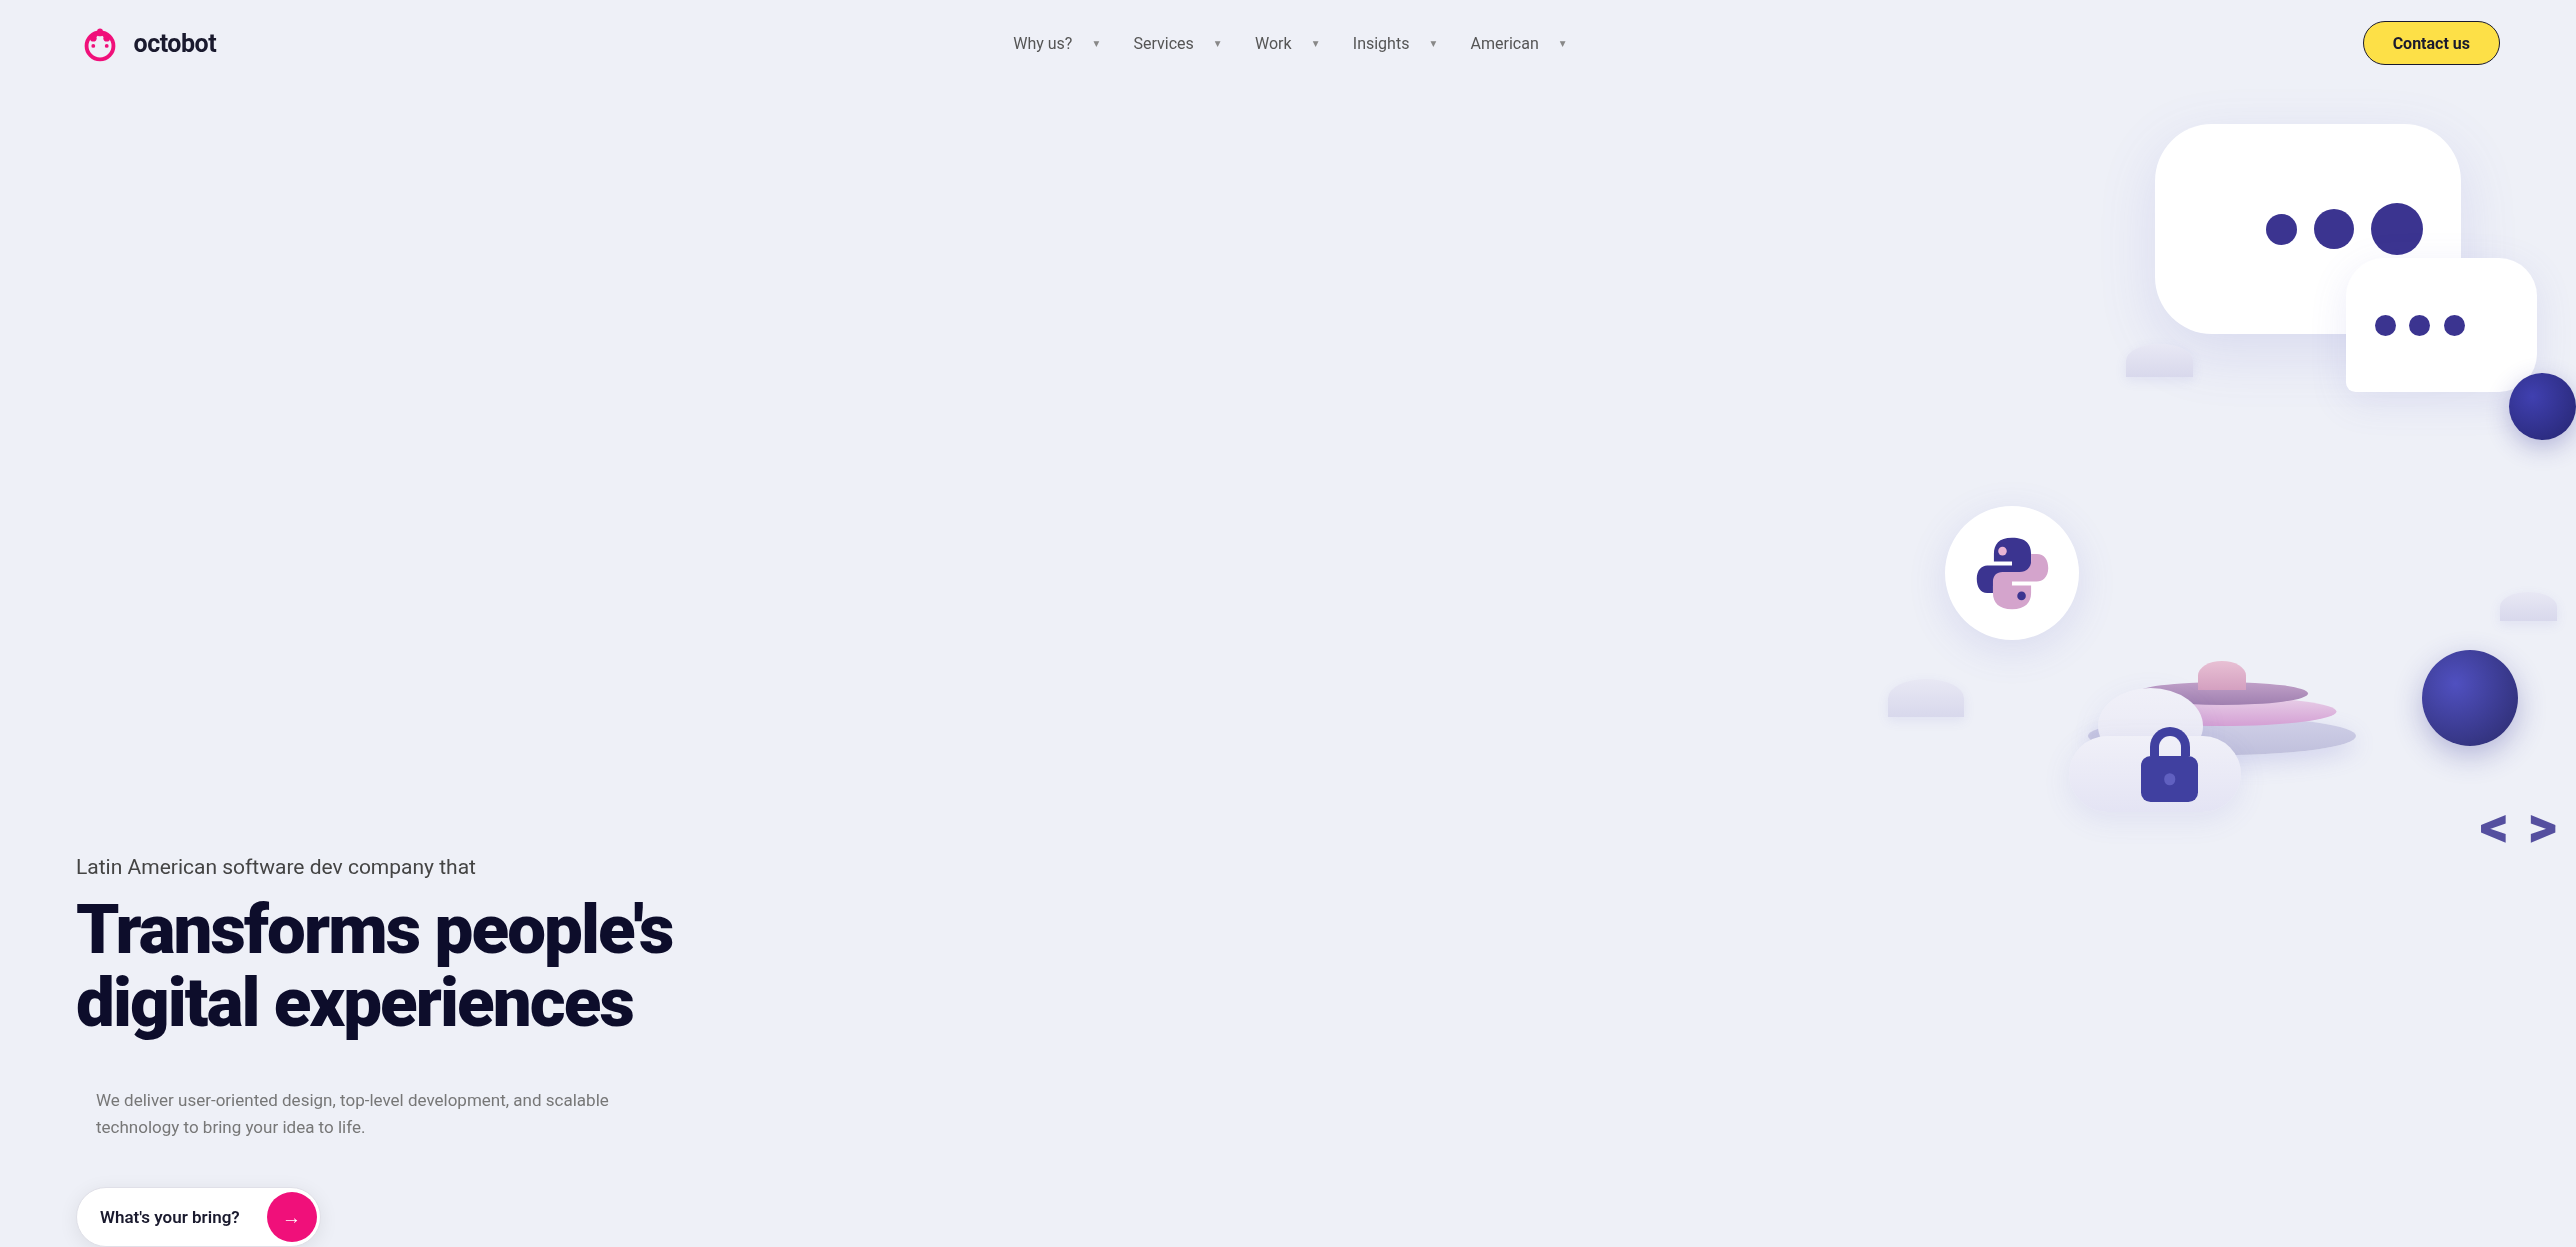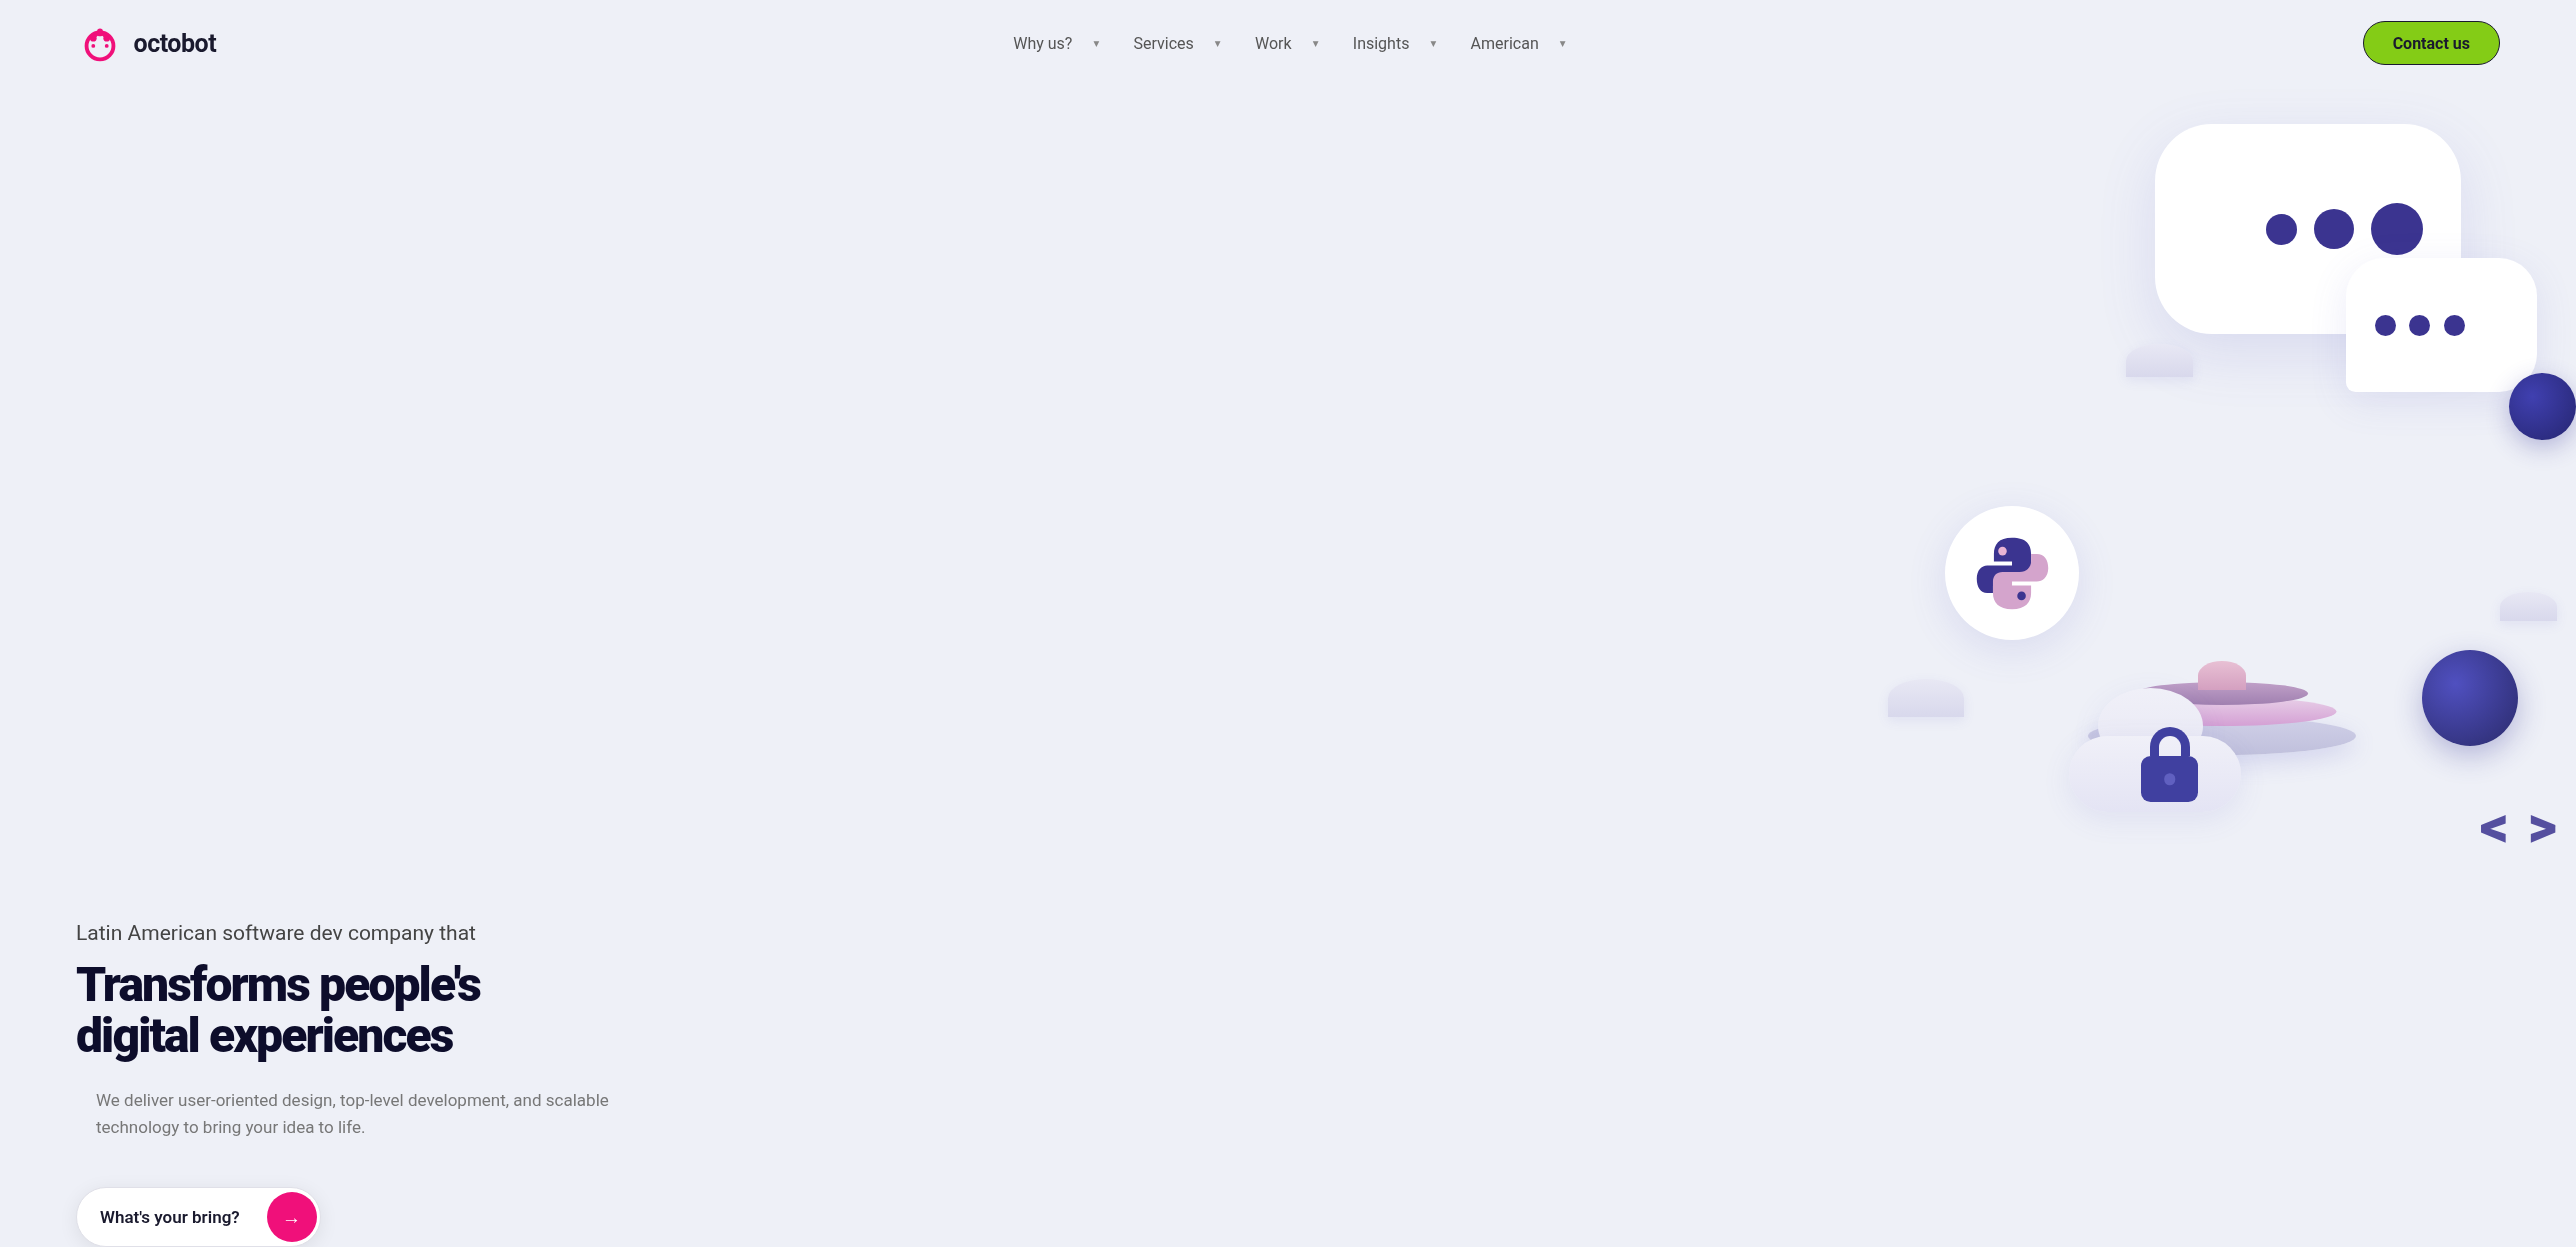--- a/index.html
+++ b/index.html
@@ -62,21 +62,21 @@
       border-radius: 5.7px;
       transition: color 0.2s;
     }
 
     .chevron-down {
       font-size: 11.5px;
       color: #888;
     }
 
     .contact-btn {
-      background: #84cc16;
+      background: #fde047;
       border: 1.9px solid #1a1a2e;
       border-radius: 38px;
       padding: 11.5px 29px;
       font-size: 16px;
       font-weight: 700;
       color: #1a1a2e;
       cursor: pointer;
       text-decoration: none;
       display: inline-block;
       transition: all 0.2s;
@@ -99,25 +99,25 @@
     }
 
     .hero-subtitle {
       font-size: 21px;
       color: #444;
       font-weight: 400;
       margin-bottom: 15.3px;
     }
 
     .hero-title {
-      font-size: 48px;
+      font-size: 69px;
       font-weight: 900;
       color: #0d0d2b;
       line-height: 1.05;
-      margin-bottom: 26px;
+      margin-bottom: 48px;
       letter-spacing: -1.9px;
     }
 
     .hero-description {
       font-size: 17px;
       color: #777;
       line-height: 1.6;
       margin-bottom: 46px;
       max-width: 516px;
       margin-left: 20px;

